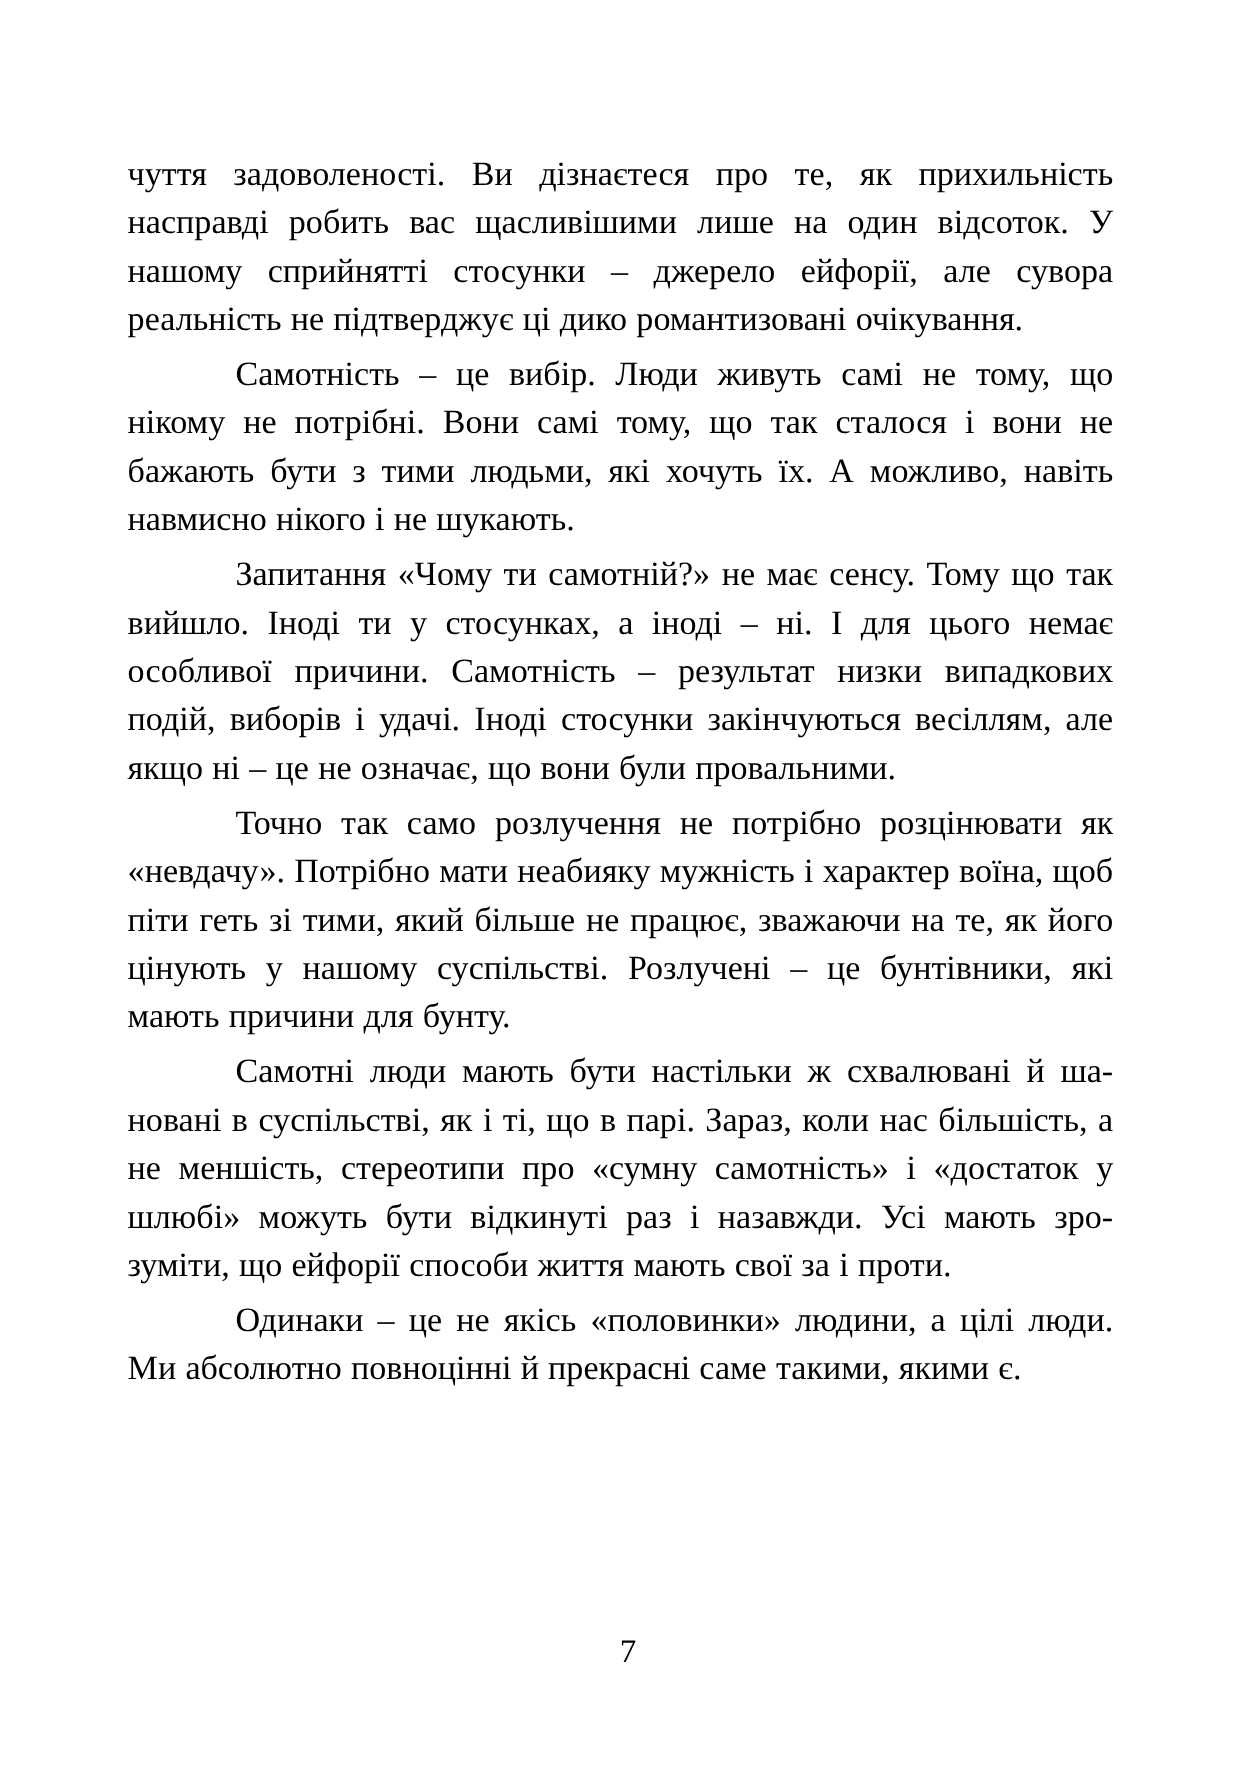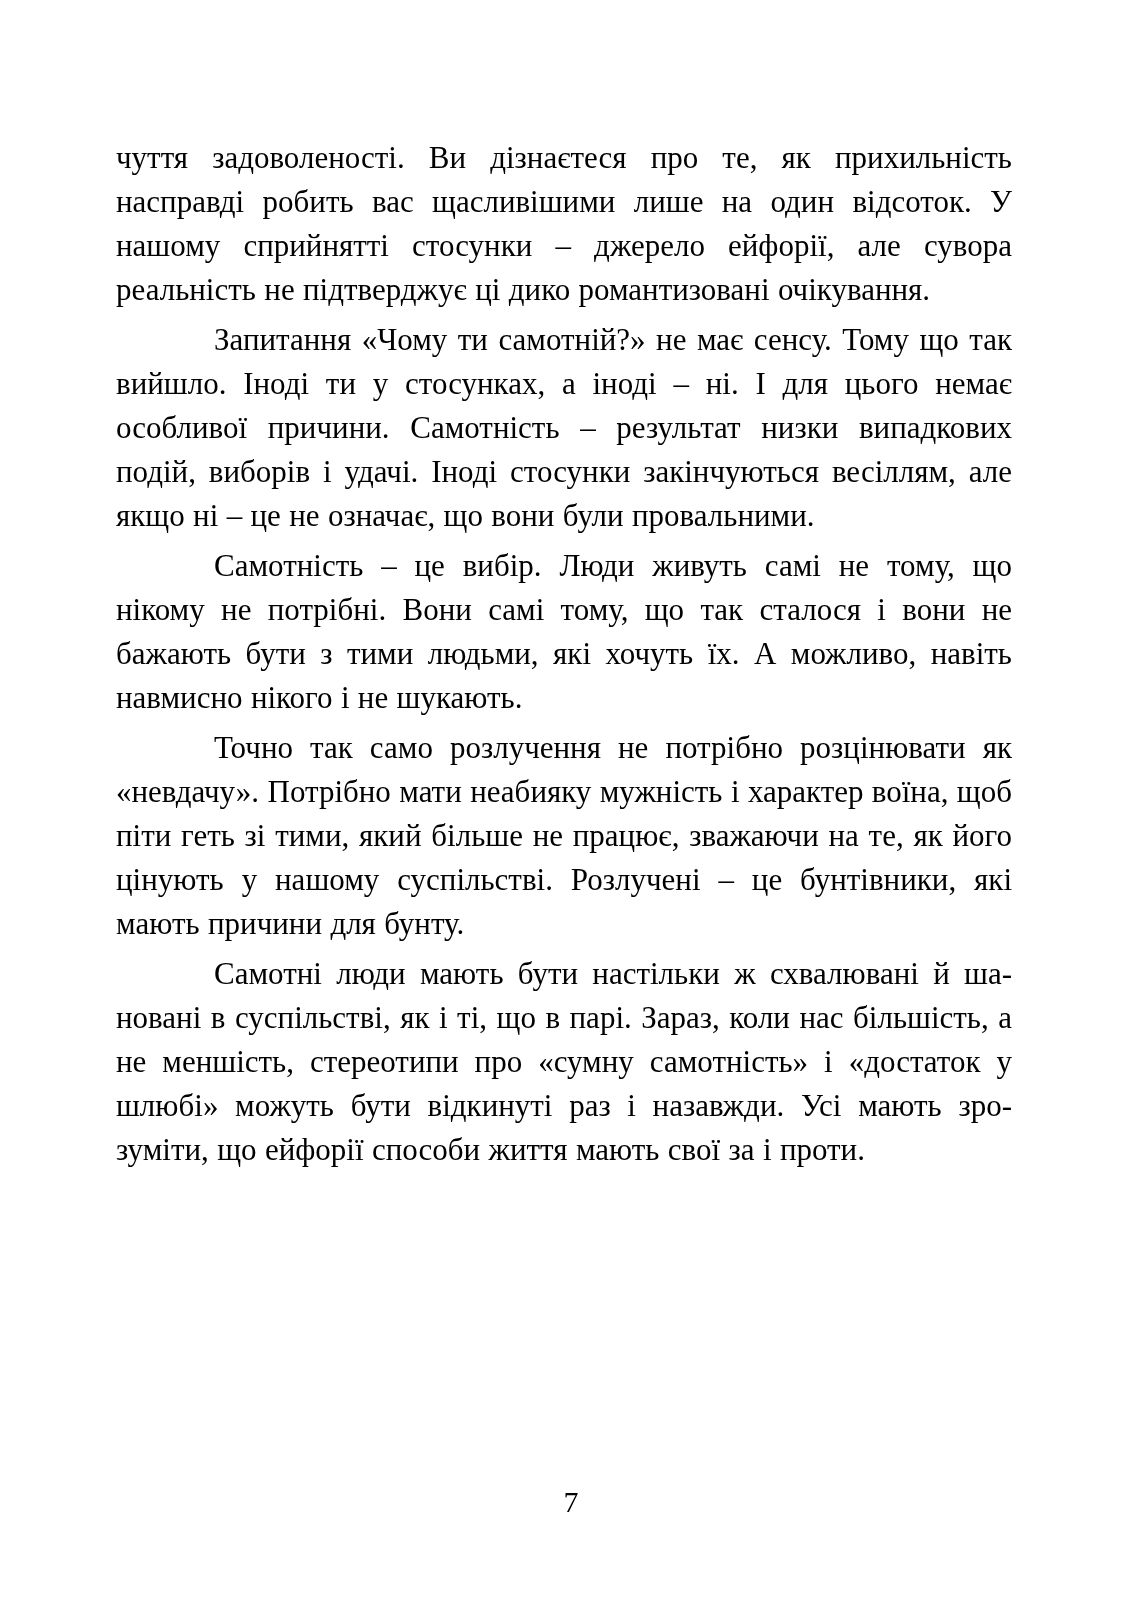--- a/index.html
+++ b/index.html
@@ -44,19 +44,20 @@
     font-size: 30px;
     line-height: 36px;
   }
 </style>
 </head>
 <body>
 
 <div class="book-page">
   <div class="text-block">
     <p class="continuation">чуття задоволеності. Ви дізнаєтеся про те, як прихильність насправді робить вас щасливішими лише на один відсоток. У нашому сприйнятті стосунки – джерело ейфорії, але сувора реальність не підтверджує ці дико романтизовані очікування.</p>
+    <p>Самотність – це вибір. Люди живуть самі не тому, що нікому не потрібні. Вони самі тому, що так сталося і вони не бажають бути з тими людьми, які хочуть їх. А можливо, на­віть навмисно нікого і не шукають.</p>
     <p>Запитання «Чому ти самотній?» не має сенсу. Тому що так вийшло. Іноді ти у стосунках, а іноді – ні. І для цього немає особливої причини. Самотність – результат низки випадкових подій, виборів і удачі. Іноді стосунки закінчуються весіллям, але якщо ні – це не означає, що вони були провальними.</p>
-    <p>Самотність – це вибір. Люди живуть самі не тому, що нікому не потрібні. Вони самі тому, що так сталося і вони не бажають бути з тими людьми, які хочуть їх. А можливо, на­віть навмисно нікого і не шукають.</p>
     <p>Точно так само розлучення не потрібно розцінювати як «невдачу». Потрібно мати неабияку мужність і характер вої­на, щоб піти геть зі тими, який більше не працює, зважаючи на те, як його цінують у нашому суспільстві. Розлучені – це бунтівники, які мають причини для бунту.</p>
     <p>Самотні люди мають бути настільки ж схвалювані й ша­новані в суспільстві, як і ті, що в парі. Зараз, коли нас більшість, а не меншість, стереотипи про «сумну самотність» і «достаток у шлюбі» можуть бути відкинуті раз і назавжди. Усі мають зро­зуміти, що ейфорії способи життя мають свої за і проти.</p>
+    <p>Одинаки – це не якісь «половинки» людини, а цілі люди. Ми абсолютно повноцінні й прекрасні саме такими, якими є.</p>
   </div>
   <div class="page-number">7</div>
 </div>
 
 </body></html>

